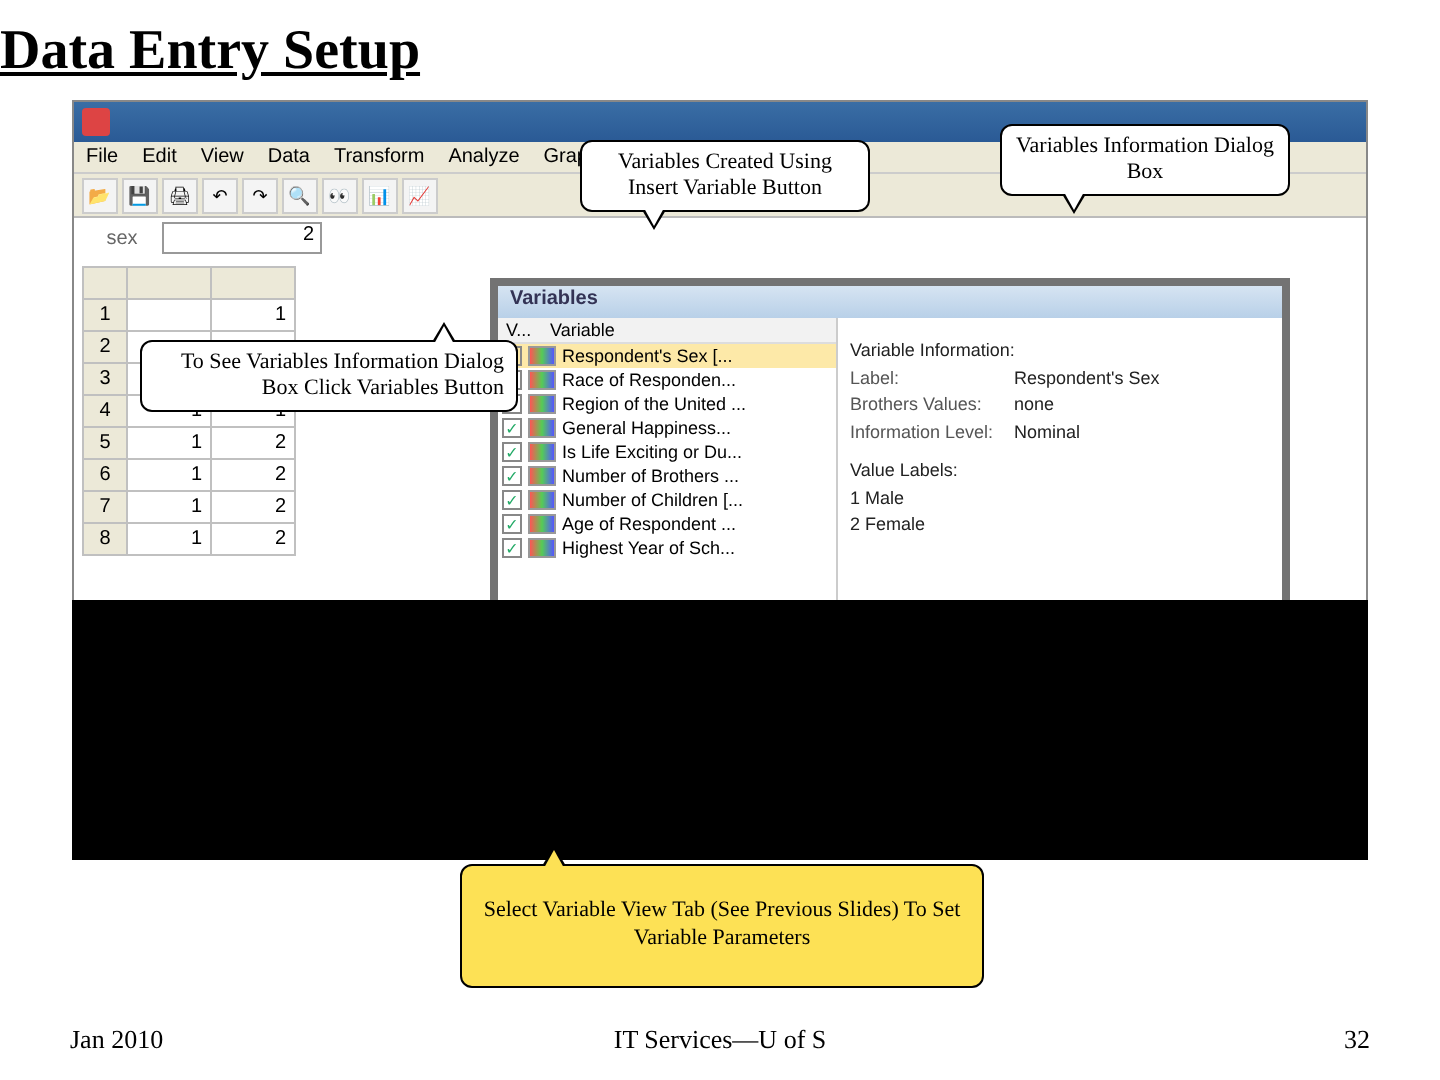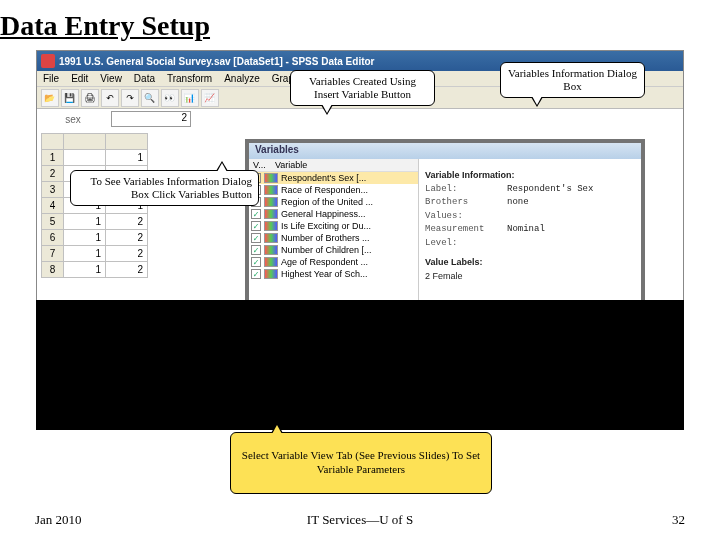--- a/index.html
+++ b/index.html
@@ -14,21 +14,21 @@
   .titlebar .title-text { flex: 1; font-weight: bold; }
 
   .menubar { background: #ece9d8; height: 16px; display: flex; align-items: center; font-size: 10px; gap: 12px; padding: 0 6px; border-bottom: 1px solid #ccc; }
   .menubar span { cursor: default; }
 
   .toolbar { background: #ece9d8; height: 22px; display: flex; align-items: center; gap: 2px; padding: 0 4px; border-bottom: 1px solid #bbb; }
   .tb-btn { width: 18px; height: 18px; border: 1px solid #ccc; background: #f4f4f4; display: flex; align-items: center; justify-content: center; font-size: 9px; }
 
   .work-area { position: relative; height: 282px; background: #fff; }
 
-  .cell-ref { position: absolute; left: 16px; top: 2px; display: flex; gap: 18px; align-items: center; font-size: 10px; }
+  .cell-ref { position: absolute; left: 4px; top: 2px; display: flex; gap: 0; align-items: center; font-size: 10px; }
   .cell-ref .label-box { width: 40px; text-align: center; color: #666; }
   .cell-ref .val-box { width: 80px; height: 16px; border: 1px solid #999; text-align: right; padding-right: 3px; background: #fff; }
 
   .data-grid { position: absolute; left: 4px; top: 24px; border-collapse: collapse; font-size: 10px; }
   .data-grid th, .data-grid td { border: 1px solid #c0c0c0; height: 16px; }
   .data-grid th { background: #ece9d8; font-weight: normal; width: 22px; }
   .data-grid td { width: 42px; text-align: right; padding-right: 4px; background: #fff; }
   .data-grid .colhead { background: #ece9d8; text-align: center; }
 
   
@@ -36,22 +36,22 @@
   .var-dialog .vd-title { background: linear-gradient(to bottom,#d6e4f2,#b8d0e8); height: 16px; font-size: 10px; padding: 1px 6px; font-weight: bold; color: #335; }
   .var-dialog .vd-body { display: flex; height: 180px; }
   .vd-left { width: 170px; border-right: 1px solid #ccc; }
   .vd-left .hdr { font-size:9px; background:#f2f2f2; border-bottom:1px solid #ddd; padding:1px 4px; display:flex; }
   .vd-left .hdr span:first-child { width:22px; }
   .vd-left .row { display: flex; align-items: center; font-size: 9px; padding: 1px 2px; gap: 3px; }
   .vd-left .row.sel { background: #fde9a8; }
   .vd-left .chk { width: 10px; height: 10px; border: 1px solid #888; display:inline-flex; align-items:center; justify-content:center; font-size:8px; color:#2a6; }
   .vd-left .vicon { width: 14px; height: 10px; background: linear-gradient(to right,#f55,#5c5,#55f); border:1px solid #999; }
   .vd-right { flex: 1; font-size: 9px; padding: 4px 6px; line-height: 1.5; color: #222; }
-  .vd-right .section-title { font-weight: bold; margin-top: 6px; }
-  .vd-right .info-row { display:flex;font-family:Liberation Mono, monospace; }
+  .vd-right .section-title { font-weight: normal; margin-top: 6px; }
+  .vd-right .info-row { display:flex; }
   .vd-right .info-row .k { color:#555; width:82px; }
   .vd-foot { height:24px; display:flex; justify-content:flex-end; align-items:center; padding-right:6px; gap:6px; border-top:1px solid #ddd; }
   .vd-foot button { font-size:9px; padding:1px 10px; background:#ece9d8; border:1px solid #999; border-radius:2px; }
 
   
   .callout { position: absolute; background: #fff; border: 1.5px solid #000; border-radius: 6px; font-family: "Times New Roman", serif; font-size: 11px; text-align: center; padding: 4px 6px; line-height: 1.2; }
   .callout::after { content:""; position:absolute; width:0; height:0; }
   .co-top-mid { left: 290px; top: 70px; width: 145px; }
   .co-top-mid::after { bottom:-10px; left:30px; border-left:6px solid transparent; border-right:6px solid transparent; border-top:10px solid #000; }
   .co-top-mid::before { content:""; position:absolute; bottom:-8px; left:31px; border-left:5px solid transparent; border-right:5px solid transparent; border-top:9px solid #fff; z-index:1; }
@@ -74,21 +74,20 @@
   .footer .center { position:absolute; left:0; right:0; text-align:center; }
 </style>
 </head>
 <body>
 
 <h1 class="slide-title">Data Entry Setup</h1>
 
 <div class="spss-window">
   <div class="titlebar">
     <div class="title-icon"></div>
-    <div class="title-text">1991 U.S. General Social Survey.sav [DataSet1] - SPSS Data Editor</div>
   </div>
 
   <div class="menubar">
     <span>File</span>
     <span>Edit</span>
     <span>View</span>
     <span>Data</span>
     <span>Transform</span>
     <span>Analyze</span>
     <span>Graphs</span>
@@ -221,24 +220,25 @@
           <div class="section-title">Variable Information:</div>
           <div class="info-row">
               <span class="k">Label:</span>
               <span>Respondent's Sex</span>
             </div>
           <div class="info-row">
               <span class="k">Brothers Values:</span>
               <span>none</span>
             </div>
           <div class="info-row">
-              <span class="k">Measurement Level:</span>
+              <span class="k">Information Level:</span>
               <span>Nominal</span>
             </div>
           <div class="section-title">Value Labels:</div>
+          <div>1 Male</div>
           <div>2 Female</div>
         </div>
       </div>
       <div class="vd-foot">
         <button>Help</button>
       </div>
     </div>
   </div>
 </div>
 

